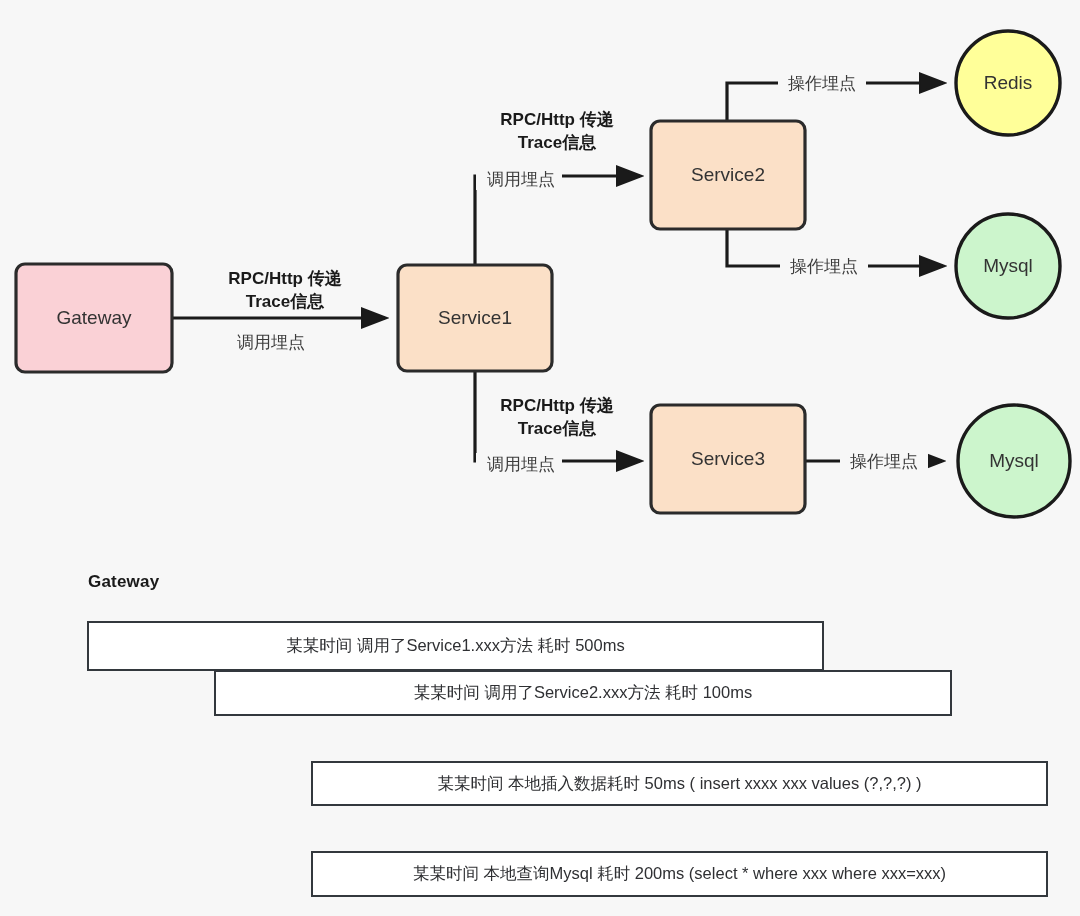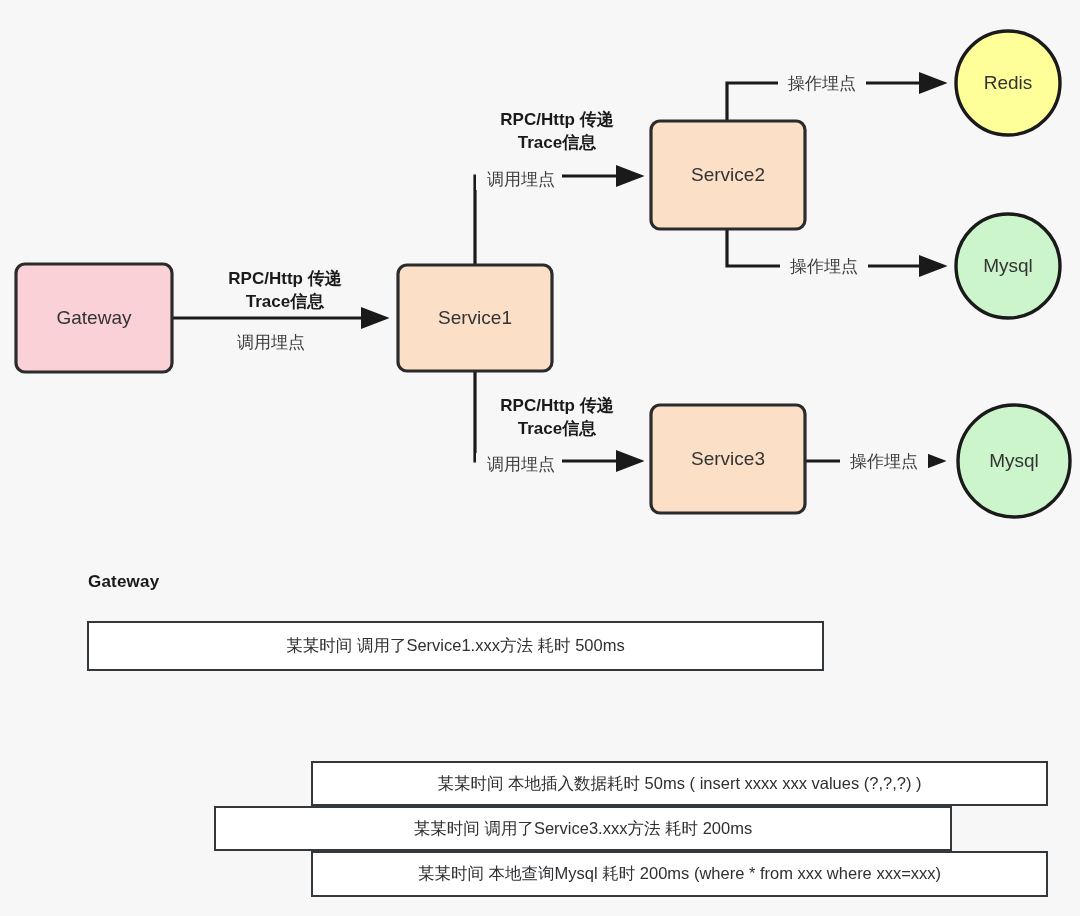--- a/index.html
+++ b/index.html
@@ -198,28 +198,28 @@
     </g>
   </svg>
 
   <div id="trace-section">
     <div id="trace-title">Gateway</div>
 
     <div class="trace-bar" style="left:87px;  top:61px;  width:737px; height:50px;">
       <span class="trace-bar-text">某某时间 调用了Service1.xxx方法 耗时 500ms</span>
     </div>
 
+    <div class="trace-bar" style="left:214px; top:110px; width:738px; height:46px;">
+      <span class="trace-bar-text">某某时间 调用了Service2.xxx方法 耗时 100ms</span>
+    </div>
 
 
     <div class="trace-bar" style="left:311px; top:201px; width:737px; height:45px;">
       <span class="trace-bar-text">某某时间  本地插入数据耗时 50ms  ( insert xxxx xxx values (?,?,?) )</span>
     </div>
 
-    <div class="trace-bar" style="left:214px; top:246px; width:738px; height:45px;">
-      <span class="trace-bar-text">某某时间 调用了Service3.xxx方法 耗时 200ms</span>
-    </div>
 
     <div class="trace-bar" style="left:311px; top:291px; width:737px; height:46px;">
-      <span class="trace-bar-text">某某时间 本地查询Mysql 耗时 200ms (where * from xxx where xxx=xxx)</span>
+      <span class="trace-bar-text">某某时间 本地查询Mysql 耗时 200ms (select * where xxx where xxx=xxx)</span>
     </div>
   </div>
 
 </div>
 
 </body></html>

